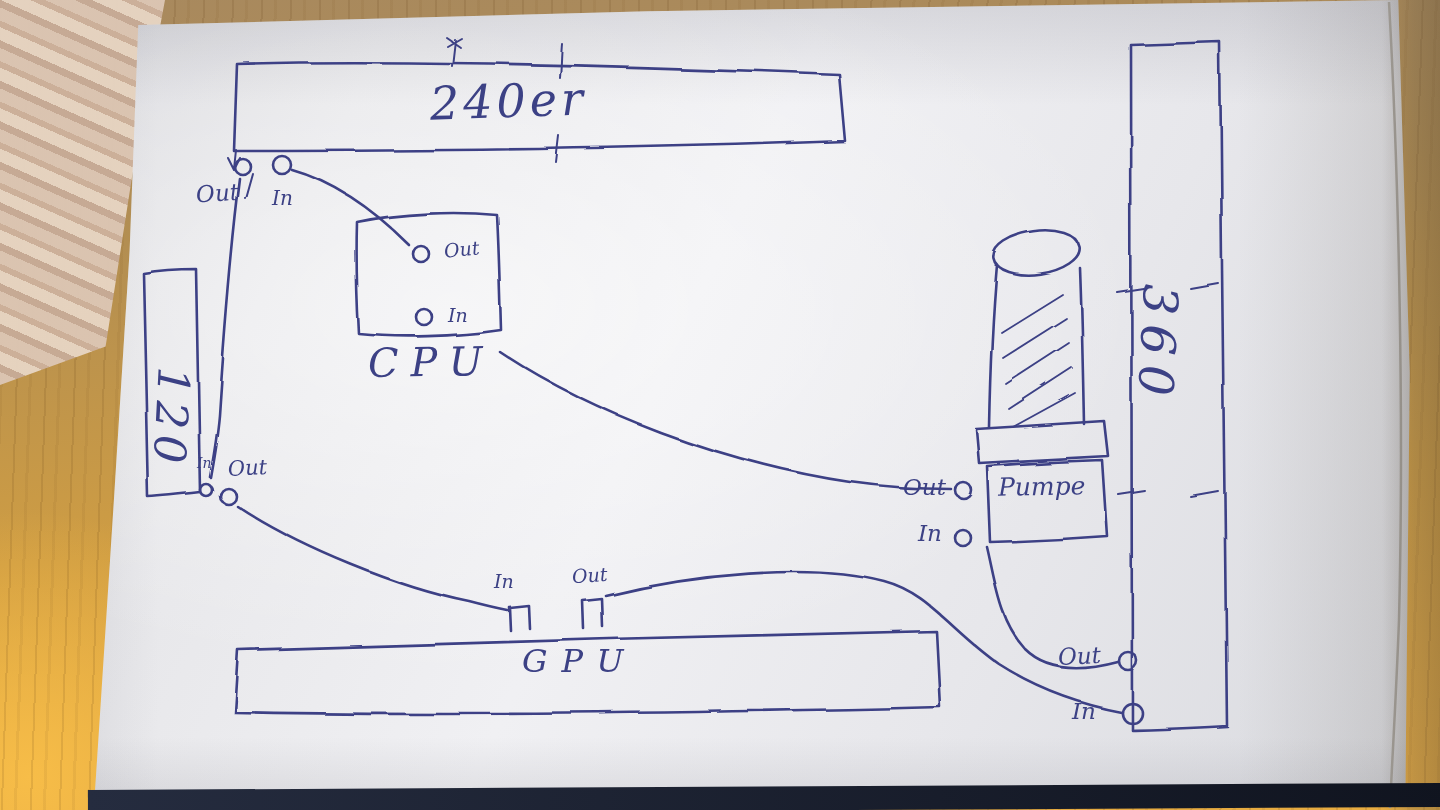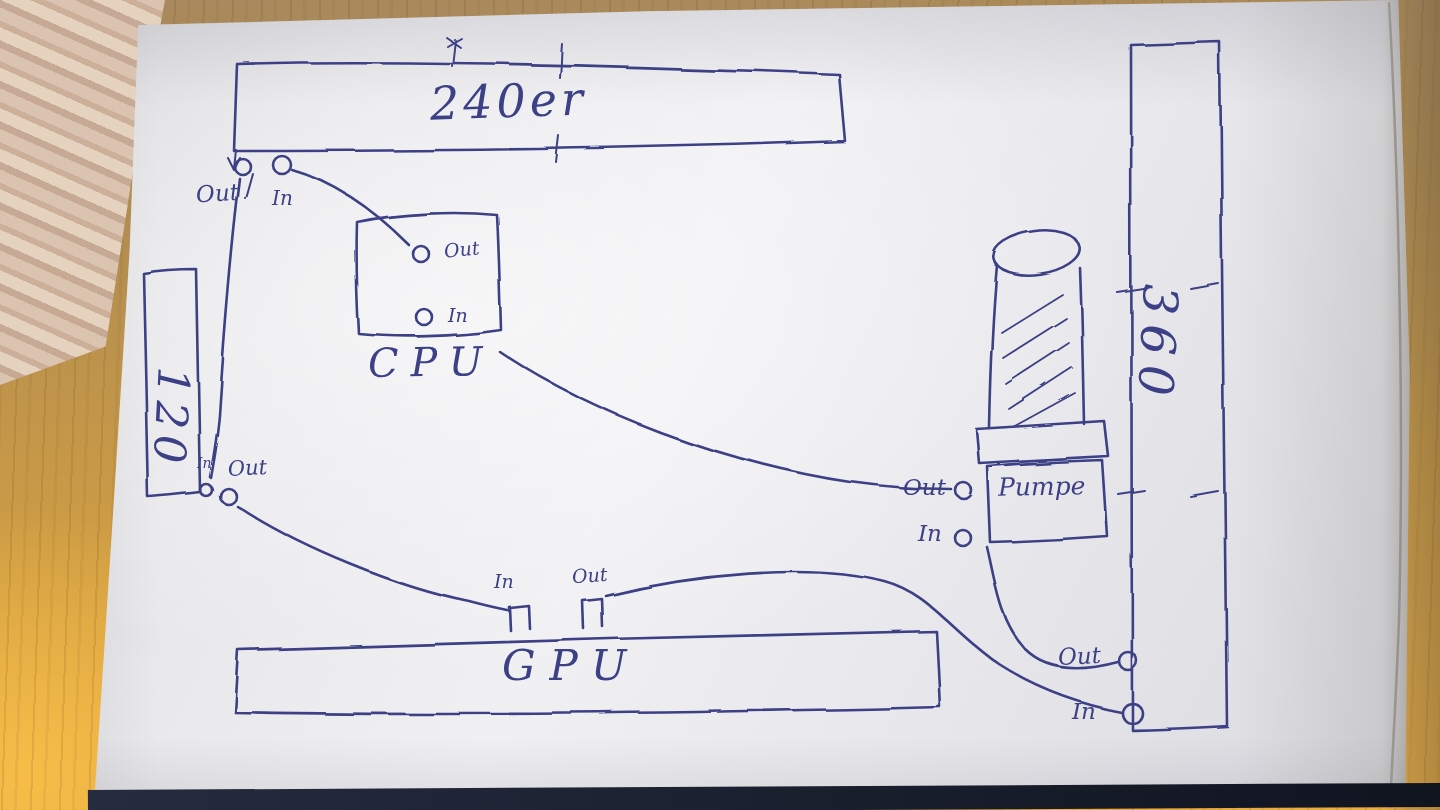--- a/index.html
+++ b/index.html
@@ -127,21 +127,21 @@
   <span class="hw" style="left:444px;top:240px;font-size:19px;transform:rotate(-6deg)">Out</span>
   <span class="hw" style="left:448px;top:306px;font-size:19px">In</span>
   <span class="hw" style="left:368px;top:342px;font-size:40px;letter-spacing:12px;transform:rotate(-1deg)">CPU</span>
 
   <span class="hw rot" style="left:171px;top:418px;font-size:44px;letter-spacing:6px;transform:translate(-50%,-50%) rotate(93deg)">120</span>
   <span class="hw" style="left:197px;top:456px;font-size:14px">In</span>
   <span class="hw" style="left:228px;top:458px;font-size:21px;transform:rotate(-3deg)">Out</span>
 
   <span class="hw" style="left:494px;top:572px;font-size:19px">In</span>
   <span class="hw" style="left:572px;top:566px;font-size:19px;transform:rotate(-4deg)">Out</span>
-  <span class="hw" style="left:502px;top:645px;font-size:42px;letter-spacing:14px">GPU</span>
+  <span class="hw" style="left:522px;top:645px;font-size:32px;letter-spacing:14px">GPU</span>
 
   <span class="hw" style="left:903px;top:476px;font-size:23px">Out</span>
   <span class="hw" style="left:998px;top:474px;font-size:25px;transform:rotate(-1deg)">Pumpe</span>
   <span class="hw" style="left:918px;top:522px;font-size:23px">In</span>
 
   <span class="hw rot" style="left:1158px;top:345px;font-size:48px;letter-spacing:10px;transform:translate(-50%,-50%) rotate(93deg)">360</span>
   <span class="hw" style="left:1058px;top:645px;font-size:23px;transform:rotate(-3deg)">Out</span>
   <span class="hw" style="left:1072px;top:700px;font-size:23px">In</span>
 
   <div class="curl-shade"></div>

